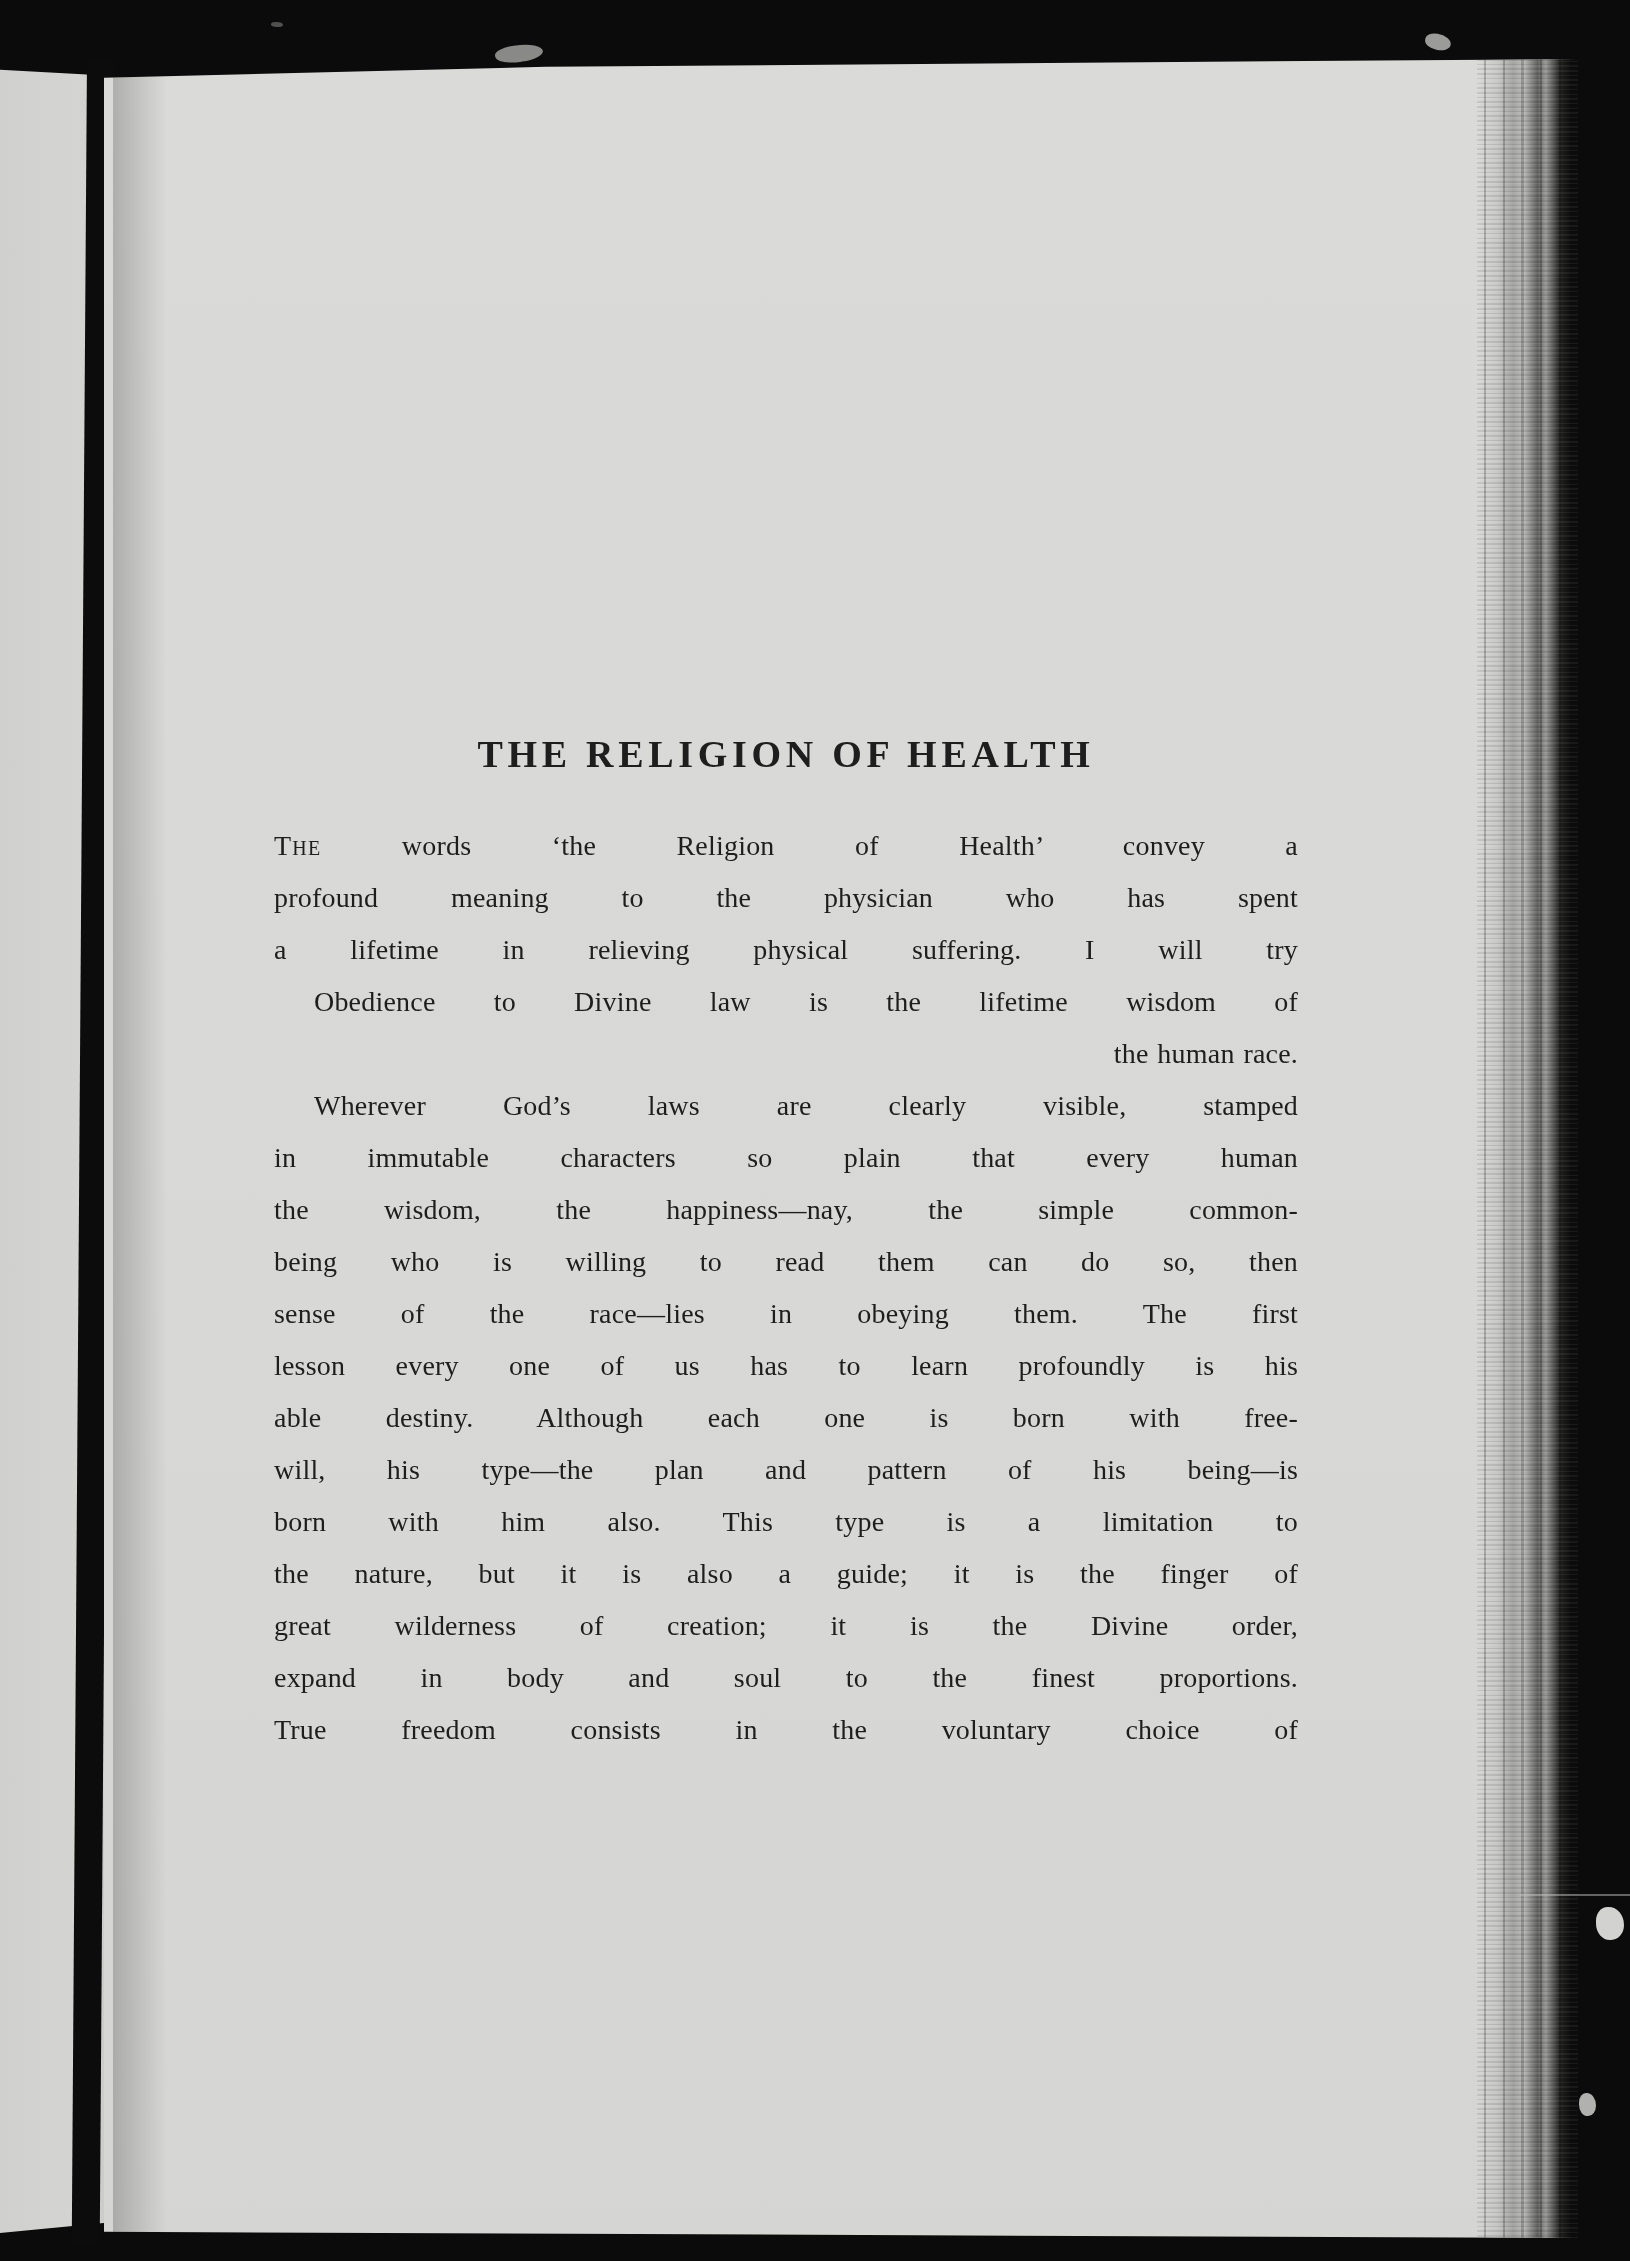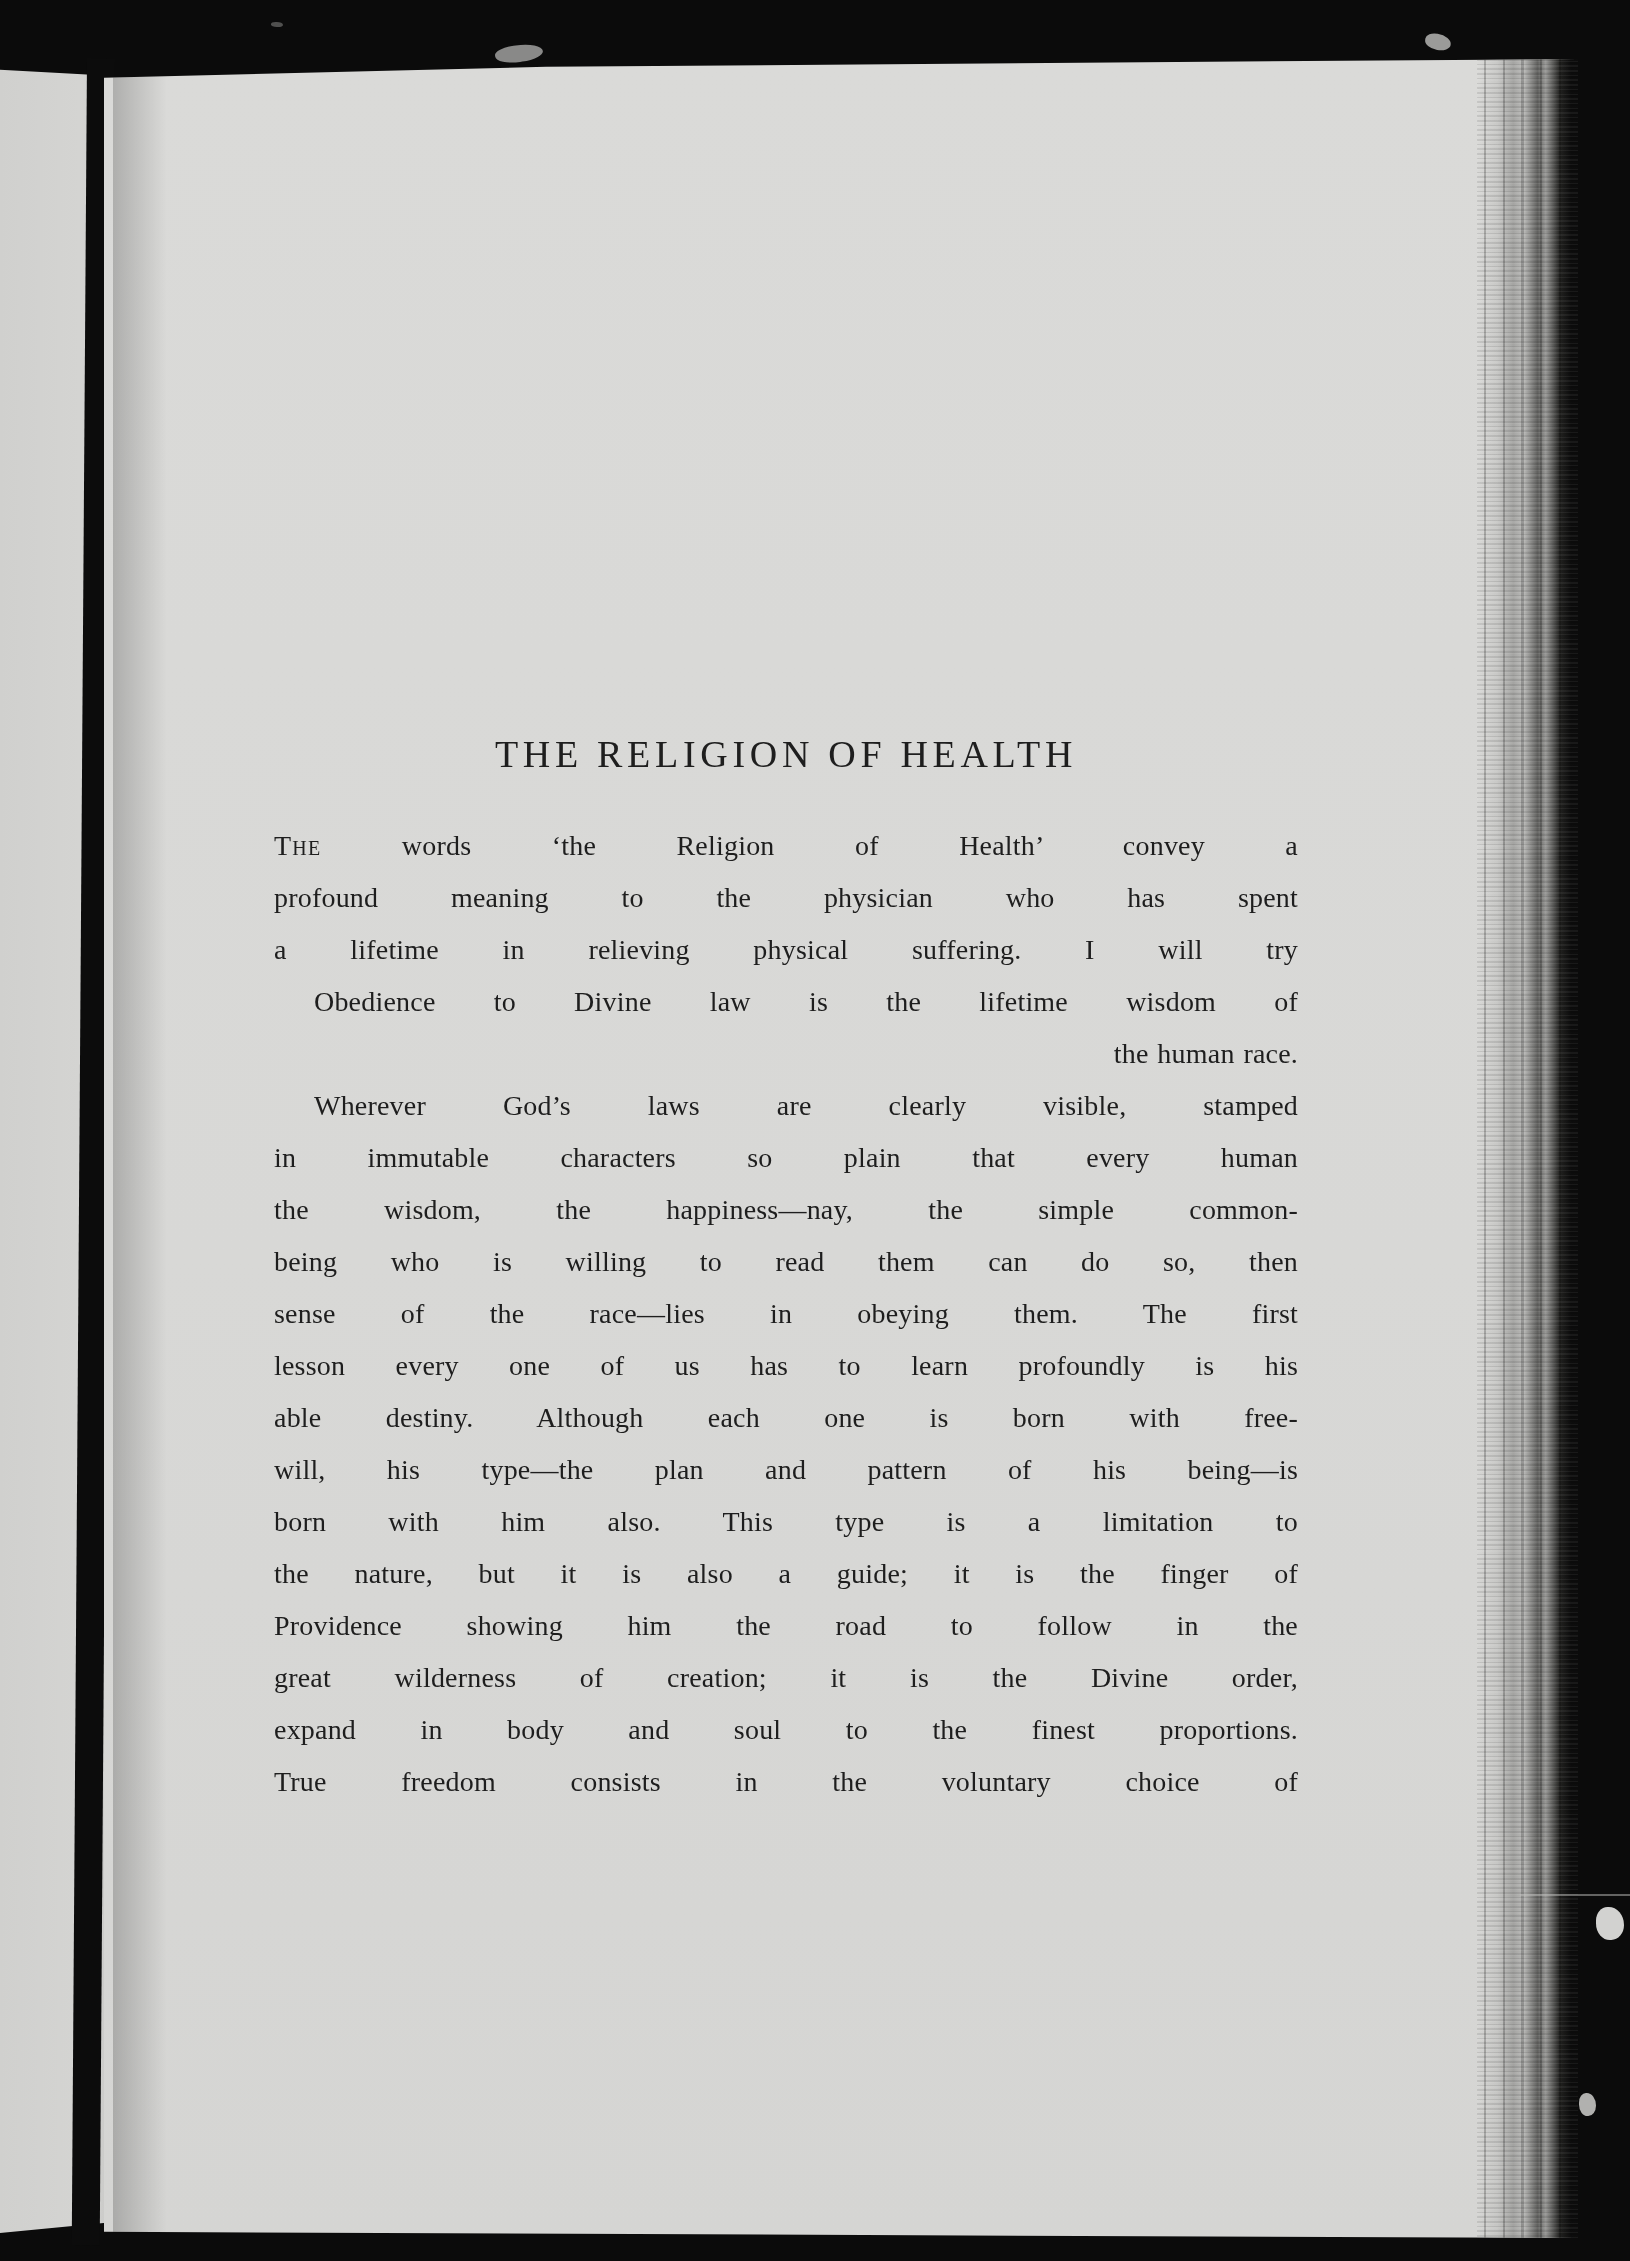--- a/index.html
+++ b/index.html
@@ -87,21 +87,21 @@
     position: absolute;
     left: 170px;
     top: 673px;
     width: 1024px;
     color: #1e1e1e;
   }
   h1.chapter-title {
     margin: 0 0 44px 0;
     font-size: 38px;
     line-height: 44px;
-    font-weight: normal;
+    font-weight: bold;
     letter-spacing: 4.7px;
     text-align: center;
     white-space: nowrap;
   }
   .line {
     font-size: 28px;
     line-height: 52px;
     letter-spacing: 0.2px;
     word-spacing: 1.6px;
   }
@@ -149,21 +149,20 @@
       <div class="line jl indent">Wherever God’s laws are clearly visible, stamped</div>
       <div class="line jl">in immutable characters so plain that every human</div>
       <div class="line jl">the wisdom, the happiness—nay, the simple common-</div>
       <div class="line jl">being who is willing to read them can do so, then</div>
       <div class="line jl">sense of the race—lies in obeying them. The first</div>
       <div class="line jl">lesson every one of us has to learn profoundly is his</div>
       <div class="line jl">able destiny. Although each one is born with free-</div>
       <div class="line jl">will, his type—the plan and pattern of his being—is</div>
       <div class="line jl">born with him also. This type is a limitation to</div>
       <div class="line jl">the nature, but it is also a guide; it is the finger of</div>
-      <div class="line jl">Providence showing him the road to follow in the</div>
       <div class="line jl">great wilderness of creation; it is the Divine order,</div>
       <div class="line jl">expand in body and soul to the finest proportions.</div>
       <div class="line jl">True freedom consists in the voluntary choice of</div>
     </div>
   </div>
 
   <div class="speck speck-top-a"></div>
   <div class="speck speck-top-b"></div>
   <div class="speck speck-top-c"></div>
   <div class="edge-scratch"></div>

